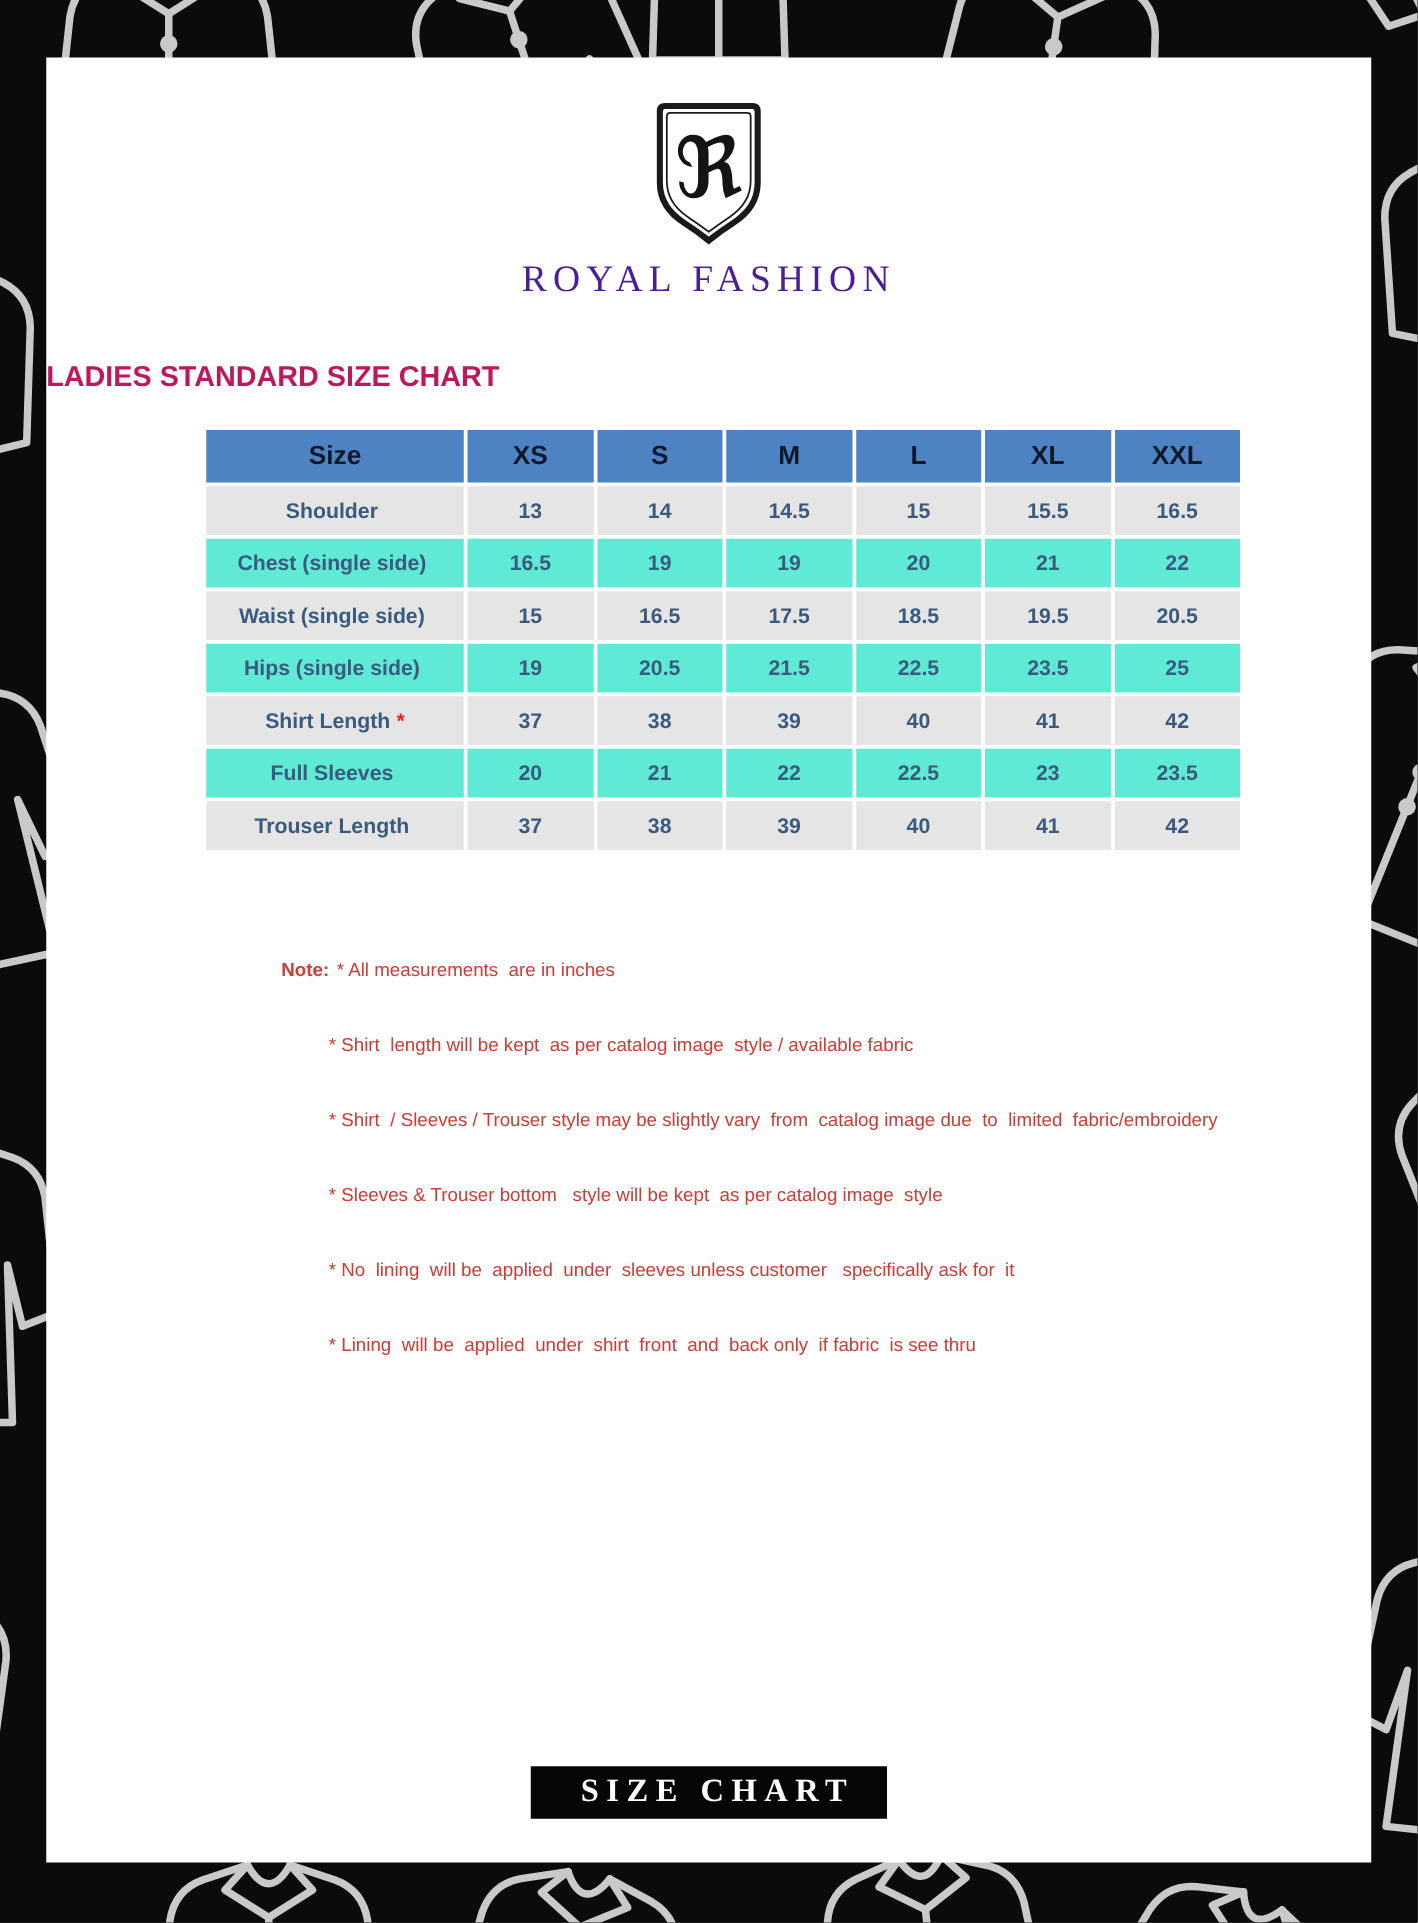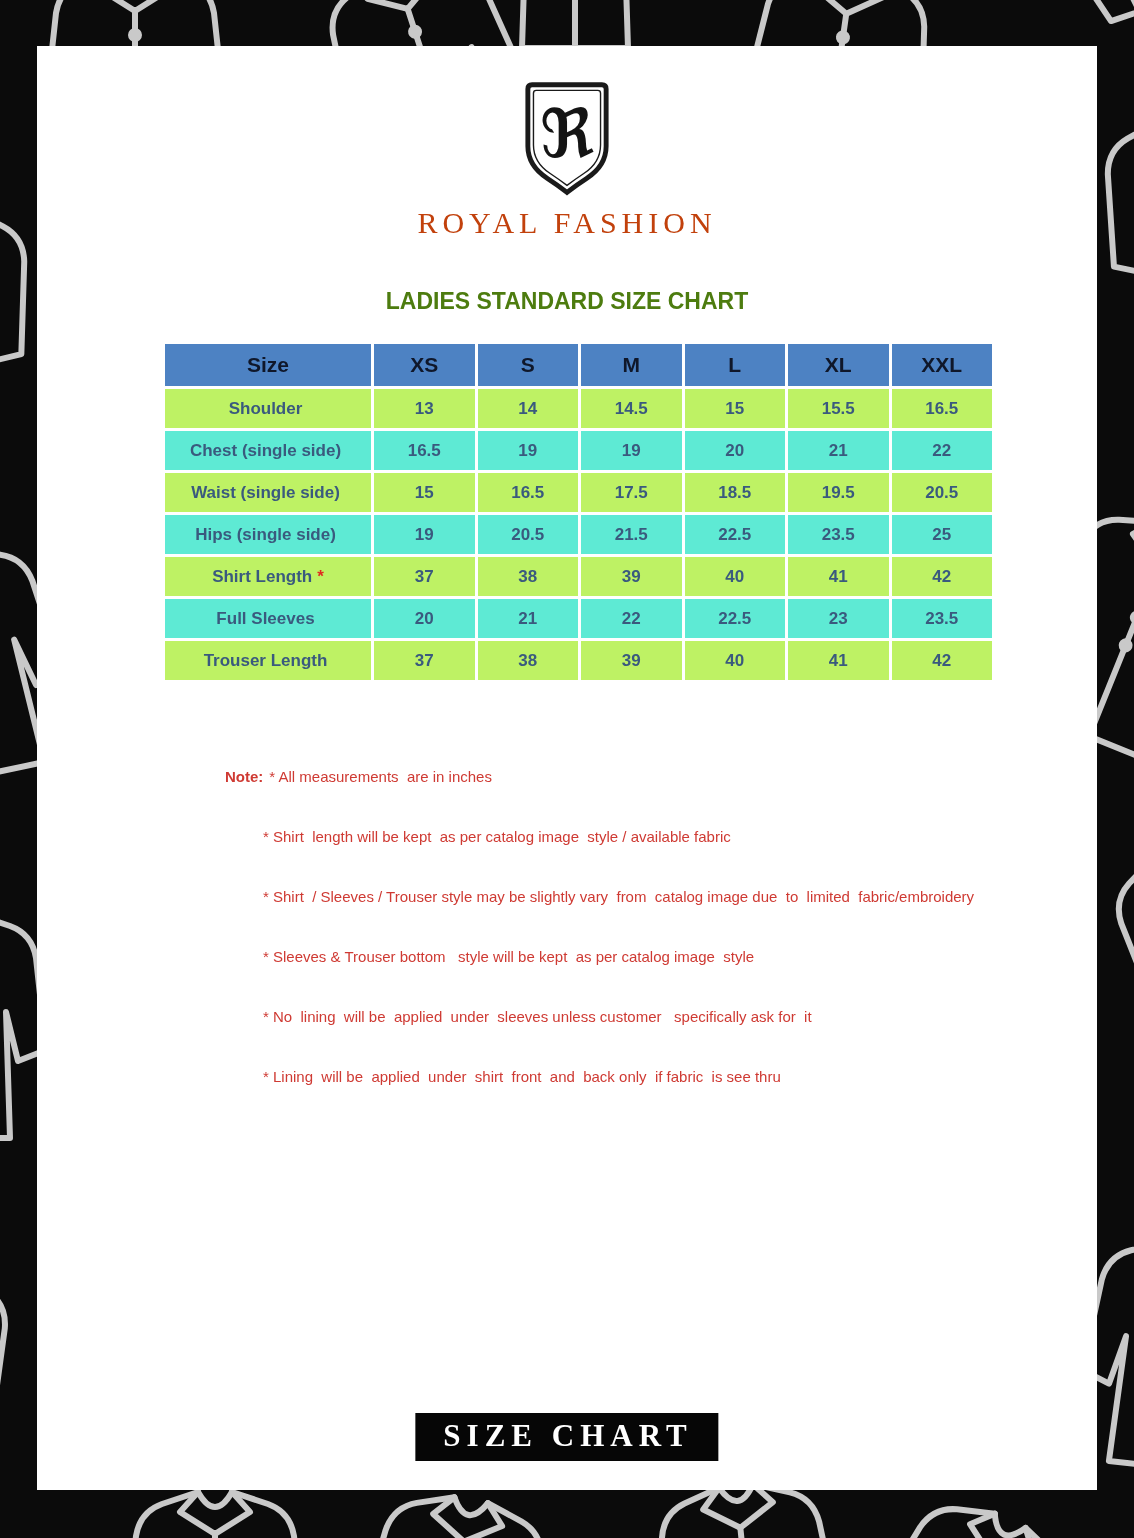--- a/index.html
+++ b/index.html
@@ -6,46 +6,46 @@
   body{width:1134px;height:1538px;position:relative;overflow:hidden;
        font-family:"Liberation Sans",sans-serif;}
   .frame{position:absolute;inset:0;z-index:0;background:#0b0b0b;}
   .frame svg{display:block;}
   .panel{position:absolute;left:37px;top:46px;width:1060px;height:1444px;
           background:#ffffff;z-index:1;}
   
   .logo{position:absolute;top:36px;left:0;width:100%;text-align:center;}
   .shield{display:inline-block;}
   .brand-name{margin-top:4px;font-family:"Liberation Serif",serif;
-      font-size:30px;letter-spacing:5px;color:#c2410c;font-weight:400;}
-  
-  .page-title{position:absolute;top:242px;left:0;width:100%;text-align:center;
-      font-size:23px;font-weight:bold;color:#4d7c0f;}
+      font-size:30px;letter-spacing:5px;color:#4c1d95;font-weight:400;}
+  
+  .page-title{position:absolute;top:242px;left:0;width:100%;text-align:left;
+      font-size:23px;font-weight:bold;color:#be185d;}
   
   table.size-table{position:absolute;top:295px;left:125px;width:833px;
       border-collapse:separate;border-spacing:3px;table-layout:fixed;}
   table.size-table col.c-label{width:206px;}
   table.size-table th{background:#4d82c3;color:#0f172a;font-size:21px;
       font-weight:bold;height:40px;text-align:center;vertical-align:middle;}
   table.size-table td{font-size:17px;font-weight:bold;color:#3a5a7e;
       height:37px;text-align:center;vertical-align:middle;}
-  table.size-table tr.band td{background:#bef264;}
+  table.size-table tr.band td{background:#e5e5e5;}
   table.size-table tr.plain td{background:#5eead4;}
   .star{color:#e02b20;margin-left:5px;font-weight:bold;}
   
   .notes{position:absolute;top:681px;left:188px;color:#cf3a33;font-size:15px;
       line-height:20px;white-space:pre-wrap;}
   .note-first{display:flex;}
   .note-label{font-weight:bold;margin-right:6px;}
   .note-line{padding-left:38px;}
   
   .banner{position:absolute;top:1367px;left:50%;transform:translateX(-50%);
       background:#060606;color:#ffffff;font-family:"Liberation Serif",serif;
-      font-size:31px;font-weight:600;letter-spacing:6px;
-      padding:5px 26px 7px 28px;white-space:nowrap;}
+      font-size:26px;font-weight:600;letter-spacing:6px;
+      padding:5px 26px 7px 40px;white-space:nowrap;}
 </style>
 </head>
 <body>
 
 <div class="frame">
   <svg width="1134" height="1538" viewBox="0 0 1134 1538">
     <defs>
       <g id="shirt" stroke="#c9c9c9" stroke-width="6" fill="none" stroke-linejoin="round" stroke-linecap="round">
         <path d="M78,14 L42,26 Q20,34 16,58 L6,150 L34,161 L46,112 L42,238 L148,238 L144,112 L156,161 L184,150 L174,58 Q170,34 148,26 L112,14"></path>
         <path d="M78,14 Q95,44 112,14"></path>

